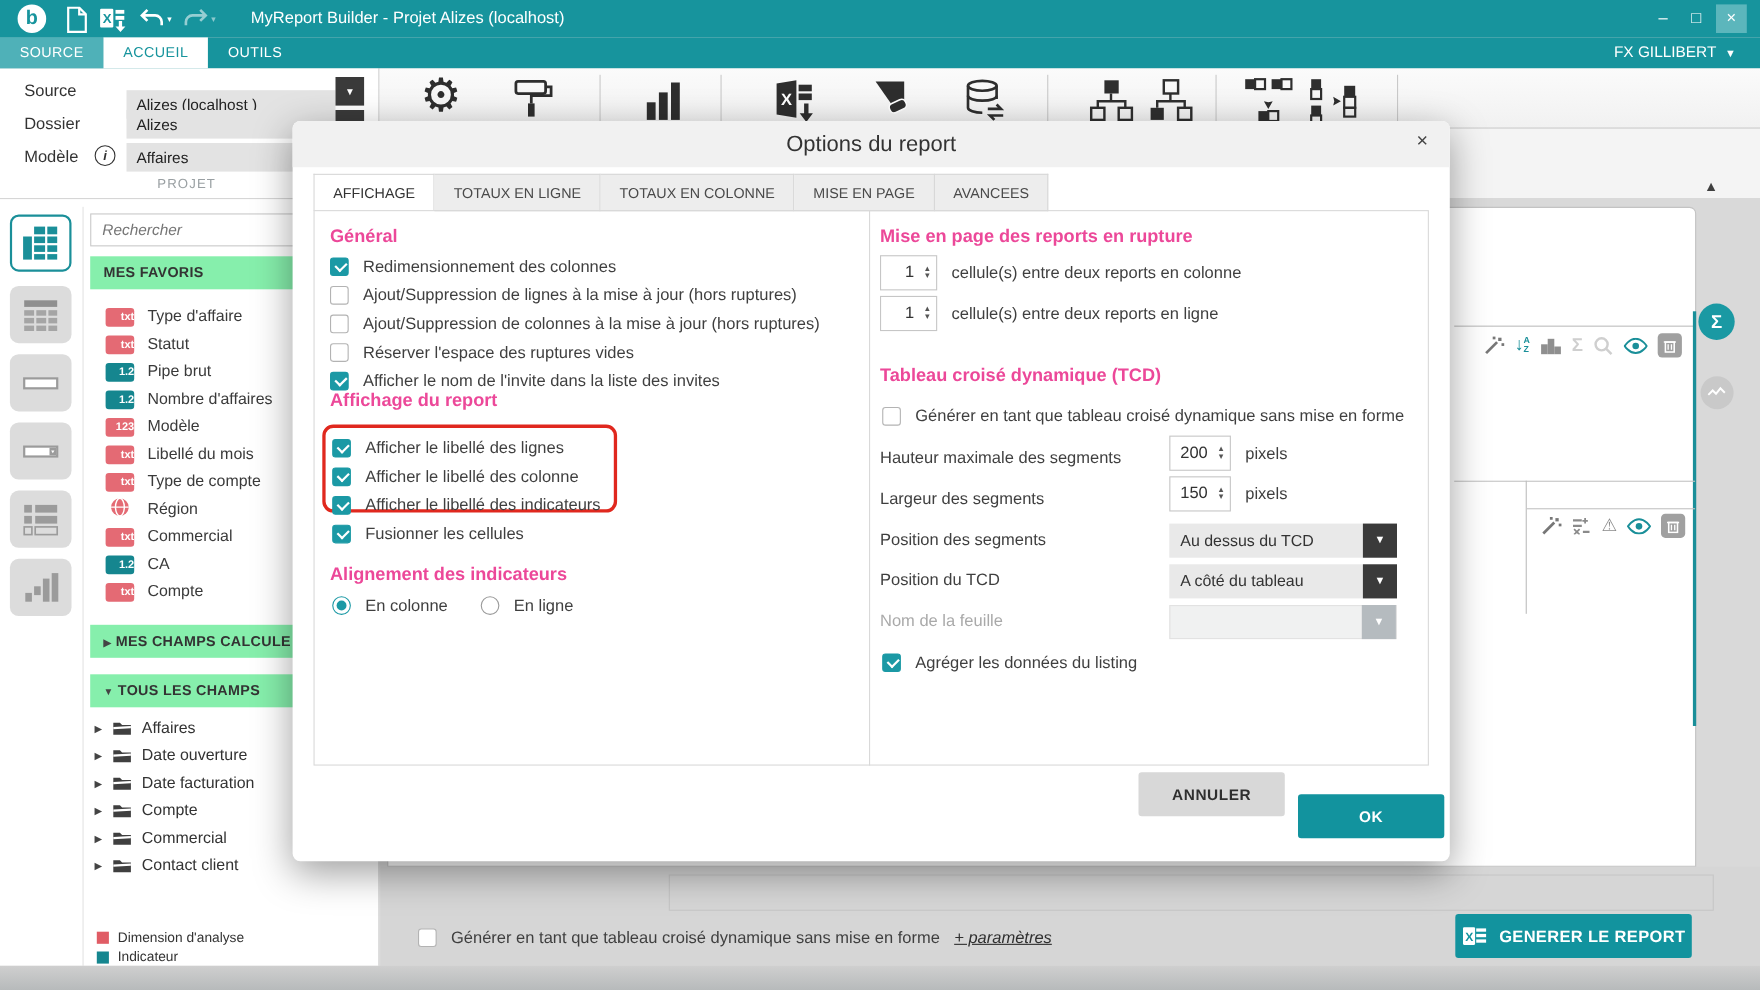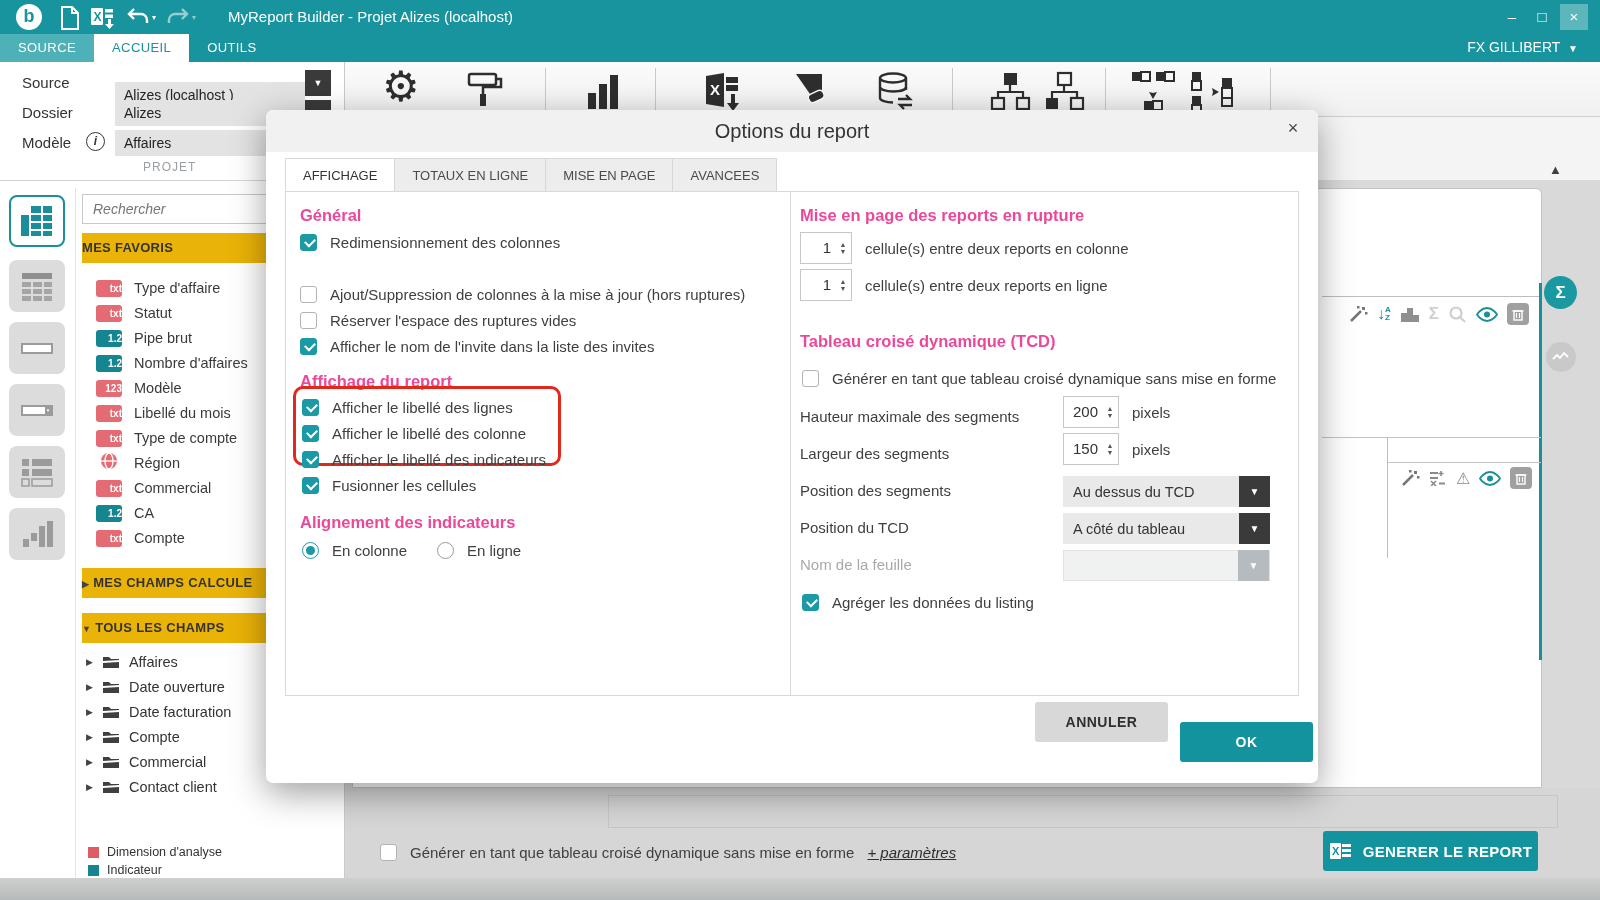--- a/index.html
+++ b/index.html
@@ -27,22 +27,22 @@
   .leftpanel{left:0;top:62px;width:345px;height:816px;background:#fff;border-right:1px solid #c9c9c9}
   .f-label{font-size:15px;color:#333}
   .f-val{background:#e3e3e3;height:26px;font-size:14px;color:#222;line-height:26px;padding-left:9px}
   .ddsq{width:26px;height:26px;background:#3a3a3a;color:#fff;font-size:9px;text-align:center;line-height:26px}
   .projet{font-size:12px;color:#9aa0a3;letter-spacing:1px}
   .panline{height:1px;background:#d6d6d6}
   .stripbtn{left:9px;width:56px;height:52px;background:#dcdcdc;border-radius:8px;display:flex;align-items:center;justify-content:center}
   .stripbtn.active{background:#fff;border:2px solid #1a8f99}
   .search{left:82px;top:194px;width:263px;height:30px;border:1px solid #c9c9c9;background:#fff;
           font-style:italic;font-size:14px;color:#9a9a9a;padding-left:10px;font-family:"Liberation Sans",sans-serif}
-  .secbar{left:82px;width:263px;height:30px;background:#eab308;font-size:13px;font-weight:bold;color:#333;
-          line-height:30px;letter-spacing:.3px}
+  .secbar{left:82px;width:263px;height:30px;background:#86efac;font-size:13px;font-weight:bold;color:#333;
+          line-height:30px;padding-left:12px;letter-spacing:.3px}
   .fav{left:96px;height:24px;display:flex;align-items:center;gap:12px}
   .badge{width:26px;height:17px;border-radius:3px;color:#fff;font-size:10px;font-weight:bold;
          text-align:right;line-height:17px;flex:0 0 26px}
   .badge.red{background:#e46a74}.badge.teal{background:#15868f}
   .favlbl{font-size:14.5px;color:#3a3a3a;white-space:nowrap}
   .folder{left:86px;height:24px;display:flex;align-items:center;gap:9px;font-size:14.5px;color:#333}
   .tri{font-size:9px;color:#444}
   .legend{left:88px;display:flex;align-items:center;gap:8px;font-size:12.5px;color:#333}
   .lsq{width:11px;height:11px}
   
@@ -514,46 +514,51 @@
 </div>
 <div class="abs userbox"><span>FX GILLIBERT</span>&nbsp;&nbsp;<span style="font-size:10px">▼</span></div>
 
 <div class="abs dialog">
   <div class="abs dlg-head">Options du report</div>
   <div class="abs dlg-close">×</div>
 
   <div class="abs tabs">
     <div class="dtab active">AFFICHAGE</div>
     <div class="dtab">TOTAUX EN LIGNE</div>
+    <div class="dtab">TOTAUX EN COLONNE</div>
     <div class="dtab">MISE EN PAGE</div>
     <div class="dtab">AVANCEES</div>
   </div>
 
   <div class="abs cbox"></div>
   <div class="abs coldiv"></div>
 
   <div class="abs hdr" style="left:34px;top:96px">Général</div>
   <div class="abs row" style="left:34px;top:122px">
       <span class="cb on"></span>
       <span class="lbl">Redimensionnement des colonnes</span>
     </div>
+  <div class="abs row" style="left:34px;top:148px">
+      <span class="cb"></span>
+      <span class="lbl">Ajout/Suppression de lignes à la mise à jour (hors ruptures)</span>
+    </div>
   <div class="abs row" style="left:34px;top:174px">
       <span class="cb"></span>
       <span class="lbl">Ajout/Suppression de colonnes à la mise à jour (hors ruptures)</span>
     </div>
   <div class="abs row" style="left:34px;top:200px">
       <span class="cb"></span>
       <span class="lbl">Réserver l'espace des ruptures vides</span>
     </div>
   <div class="abs row" style="left:34px;top:226px">
       <span class="cb on"></span>
       <span class="lbl">Afficher le nom de l'invite dans la liste des invites</span>
     </div>
 
-  <div class="abs hdr" style="left:34px;top:262px">Affichage du report</div>
+  <div class="abs hdr" style="left:34px;top:245px">Affichage du report</div>
   <div class="abs redbox"></div>
   <div class="abs row" style="left:36px;top:287px">
       <span class="cb on"></span>
       <span class="lbl">Afficher le libellé des lignes</span>
     </div>
   <div class="abs row" style="left:36px;top:313px">
       <span class="cb on"></span>
       <span class="lbl">Afficher le libellé des colonne</span>
     </div>
   <div class="abs row" style="left:36px;top:339px">

